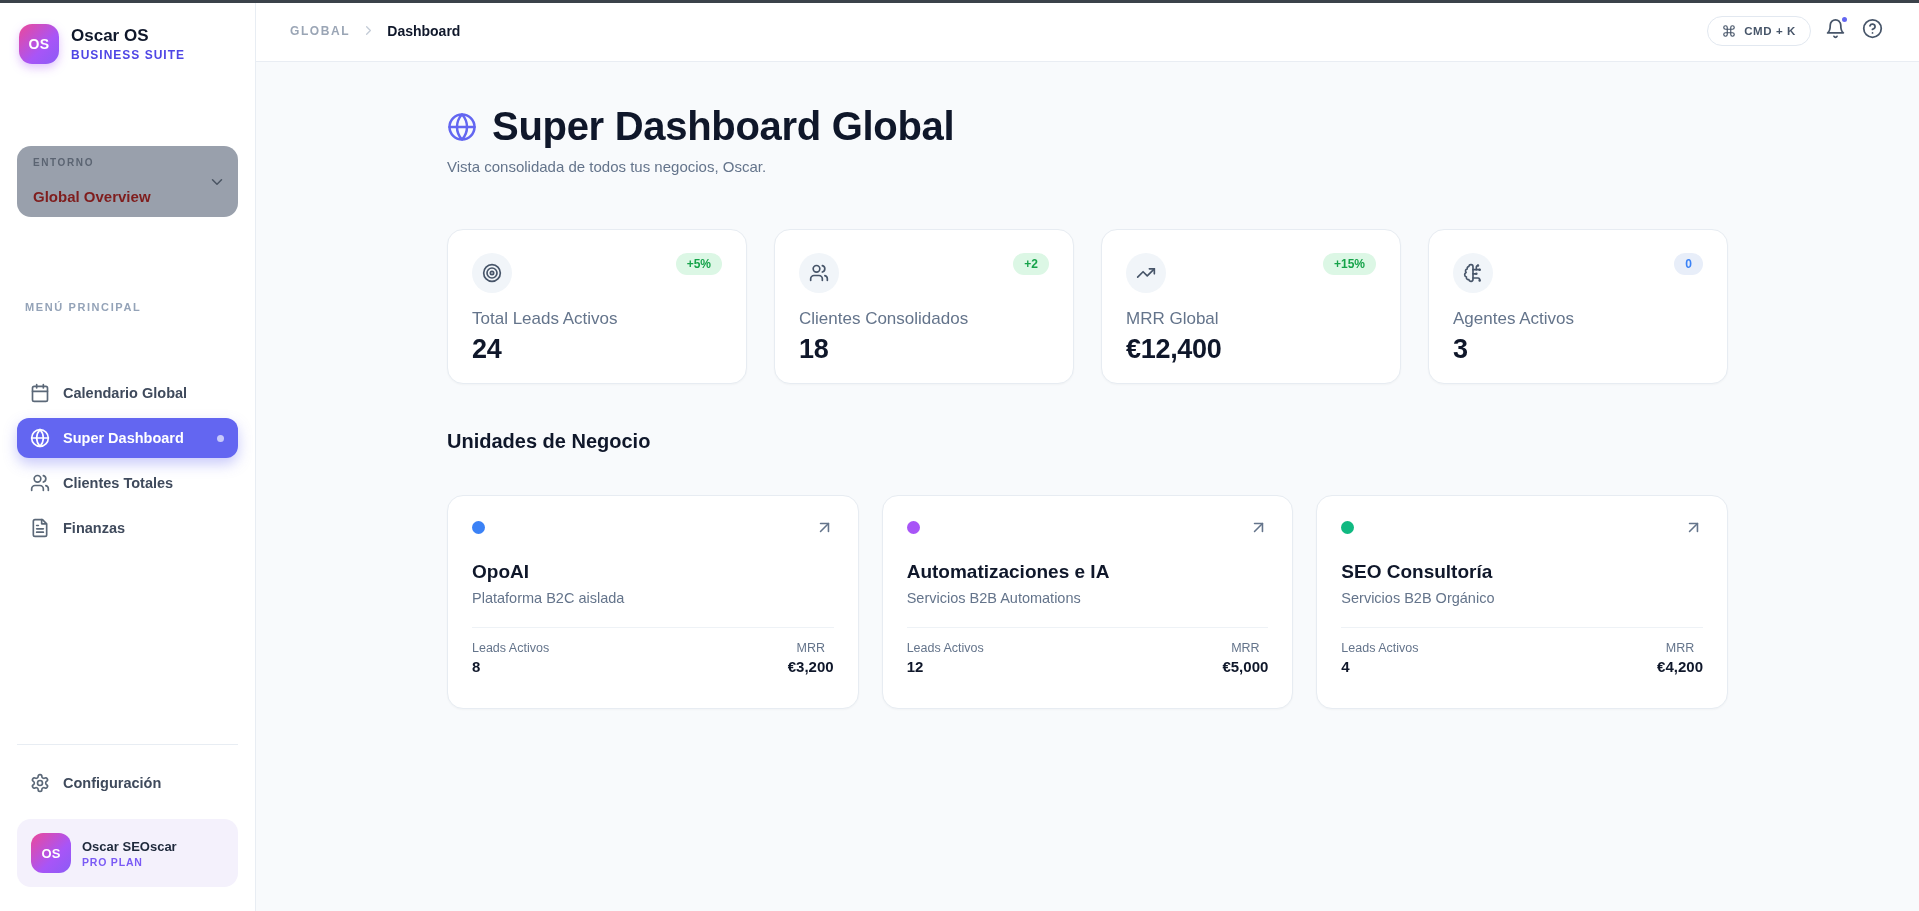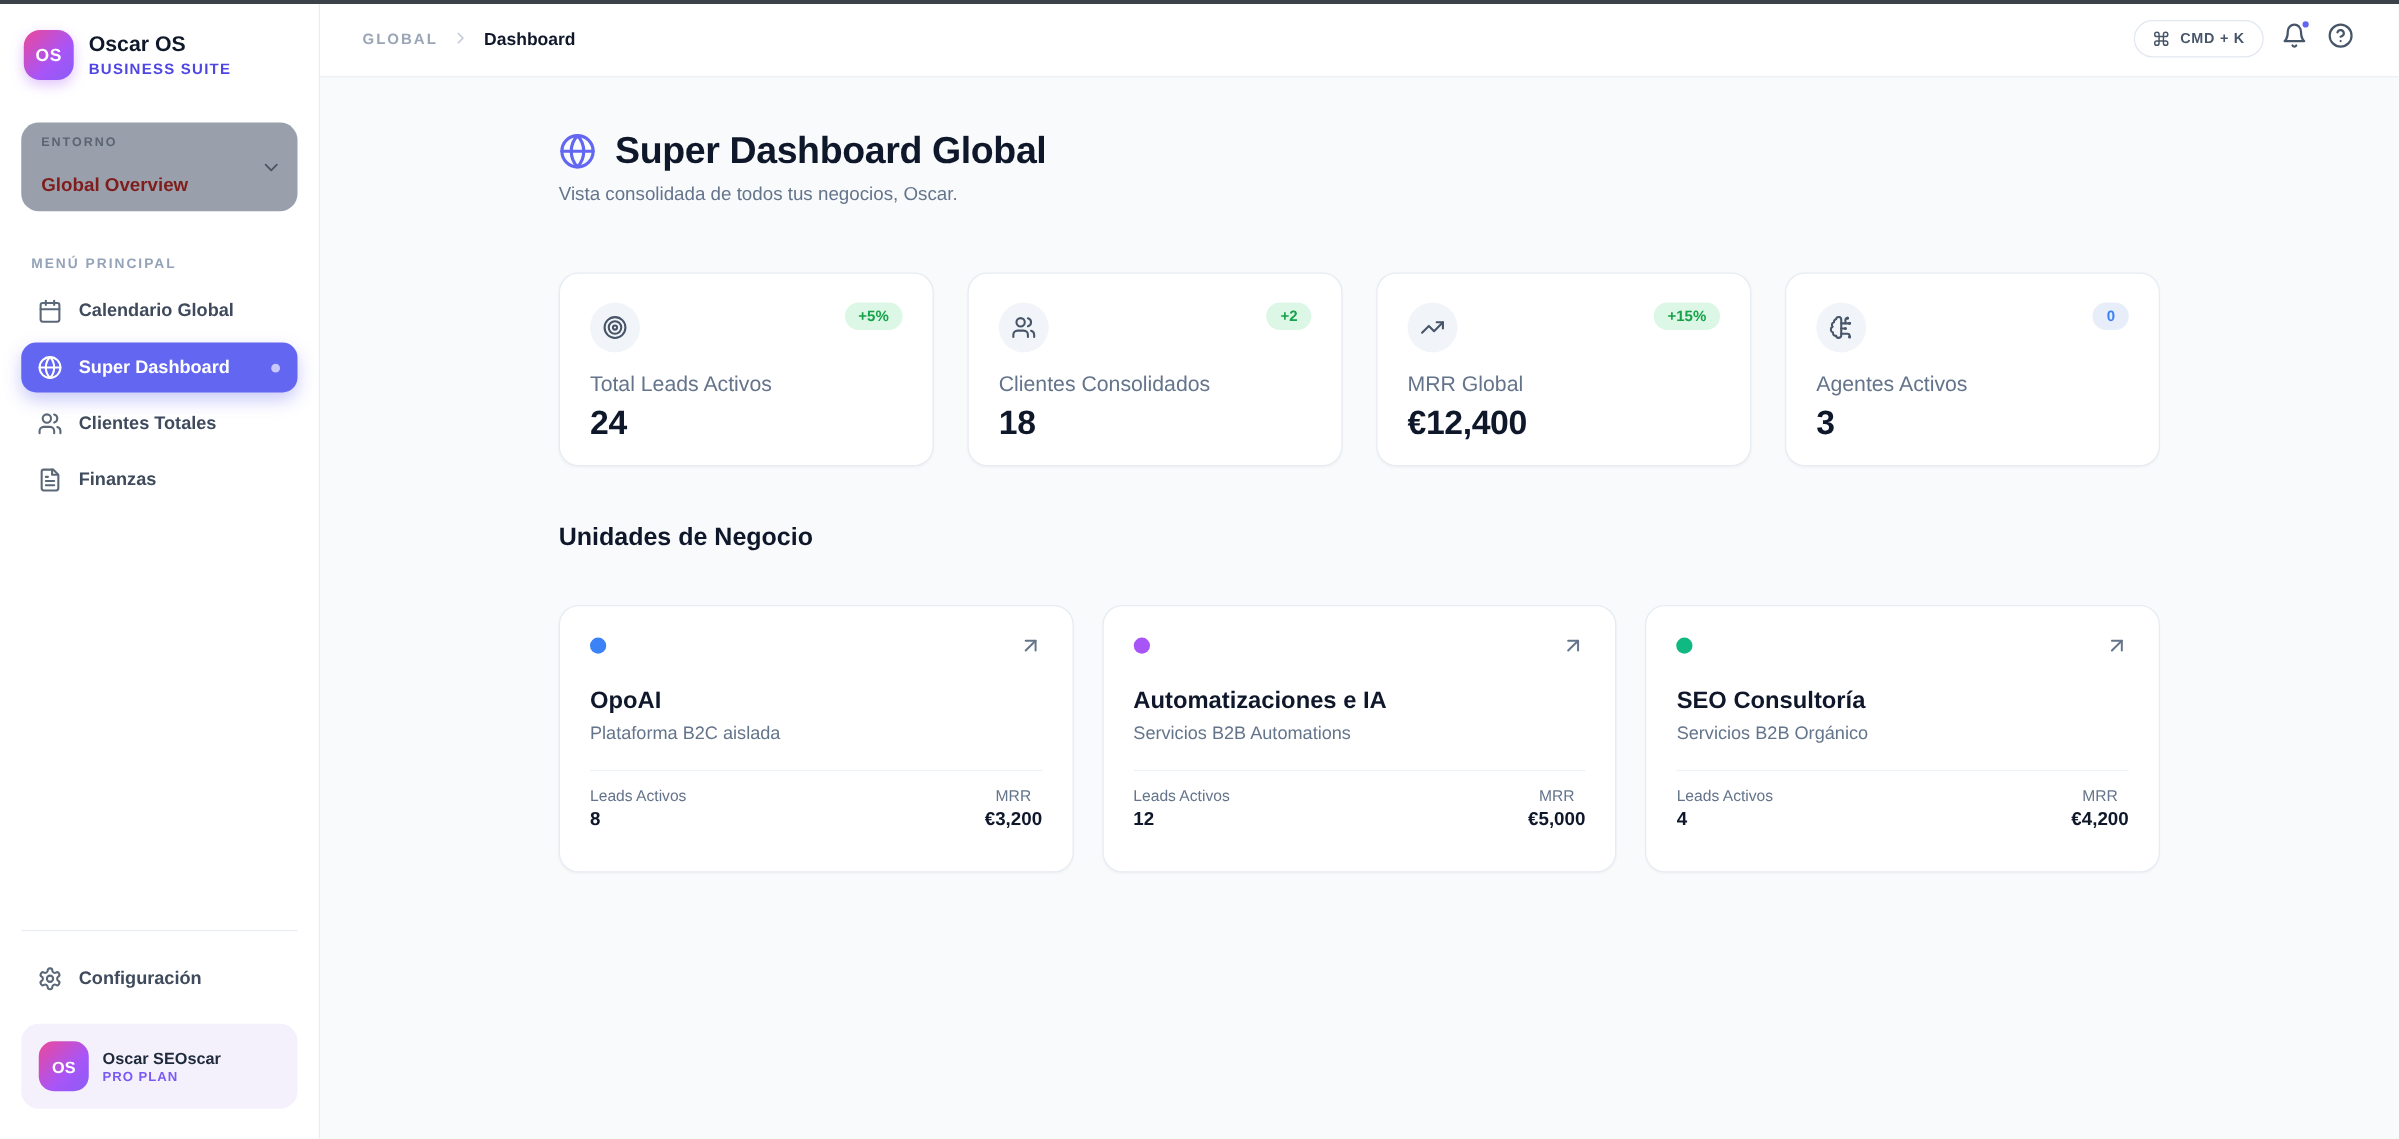--- a/index.html
+++ b/index.html
@@ -5,21 +5,21 @@
   * { margin:0; padding:0; box-sizing:border-box; }
   html,body { width:1919px; height:911px; overflow:hidden; }
   body { font-family:"Liberation Sans", sans-serif; background:#f8fafc; color:#0f172a; }
 
   .top-strip { position:fixed; top:0; left:0; width:100%; height:3px; background:#3b424a; z-index:60; }
 
   .app { display:flex; width:1919px; height:911px; }
 
   
   .sidebar { width:256px; min-width:256px; height:100%; background:#ffffff; border-right:1px solid #e8edf3;
-             display:flex; flex-direction:column; padding:24px 17px 24px 17px; }
+             display:flex; flex-direction:column; padding:24px 17px 24px 17px;gap:48px; }
   .brand { display:flex; align-items:center; gap:12px; padding:0 2px; }
   .brand-logo { width:40px; height:40px; border-radius:13px; background:linear-gradient(135deg,#ec4899 0%,#a855f7 60%,#8b5cf6 100%);
                 display:flex; align-items:center; justify-content:center; color:#fff; font-weight:800; font-size:14px; letter-spacing:.5px;
                 box-shadow:0 4px 10px rgba(168,85,247,.35); }
   .brand-name { font-size:17px; font-weight:800; color:#0f172a; line-height:1.15; }
   .brand-tagline { font-size:12px; font-weight:700; color:#4f46e5; letter-spacing:1px; margin-top:2px; }
 
   .env-select { margin-top:34px; background:#99a0ac; border-radius:14px; padding:11px 16px 12px 16px; position:relative; cursor:pointer; }
   .env-label { font-size:10px; font-weight:700; letter-spacing:1.6px; color:#5b6472; }
   .env-value { font-size:15px; font-weight:700; color:#7f1d1d; margin-top:20px; }
@@ -54,21 +54,21 @@
   .cmdk { display:flex; align-items:center; gap:8px; border:1px solid #e2e8f0; border-radius:999px; padding:7px 14px;
           color:#475569; font-size:11.5px; font-weight:700; letter-spacing:.6px; background:#fff; cursor:pointer; }
   .icon-btn { background:none; border:none; color:#475569; display:flex; cursor:pointer; position:relative; padding:2px; }
   .bell-dot { position:absolute; top:-1px; right:-1px; width:9px; height:9px; border-radius:50%; background:#6366f1; border:2px solid #fff; }
 
   main { flex:1; overflow:hidden; }
   .content { width:1281px; margin:0 auto; padding-top:42px; }
 
   .title-row { display:flex; align-items:center; gap:15px; }
   .title-row .globe-ic { color:#6366f1; display:flex; }
-  h1 { font-size:30px; font-weight:800; color:#0f172a; letter-spacing:-.3px; }
+  h1 { font-size:40px; font-weight:800; color:#0f172a; letter-spacing:-.3px; }
   .subtitle { margin-top:9px; font-size:15px; color:#64748b; }
 
   .stats { margin-top:54px; display:grid; grid-template-columns:repeat(4,1fr); gap:27px; }
   .stat-card { background:#fff; border:1px solid #e7ecf2; border-radius:16px; height:155px; padding:23px 24px;
                box-shadow:0 1px 2px rgba(15,23,42,.03); }
   .stat-top { display:flex; justify-content:space-between; align-items:flex-start; }
   .stat-icon { width:40px; height:40px; border-radius:50%; background:#f1f5f9; display:flex; align-items:center; justify-content:center; color:#475569; }
   .badge { font-size:12px; font-weight:700; padding:4px 11px; border-radius:999px; }
   .badge-positive { background:#dcf7e5; color:#16a34a; }
   .badge-neutral { background:#e8eef9; color:#3b82f6; }

